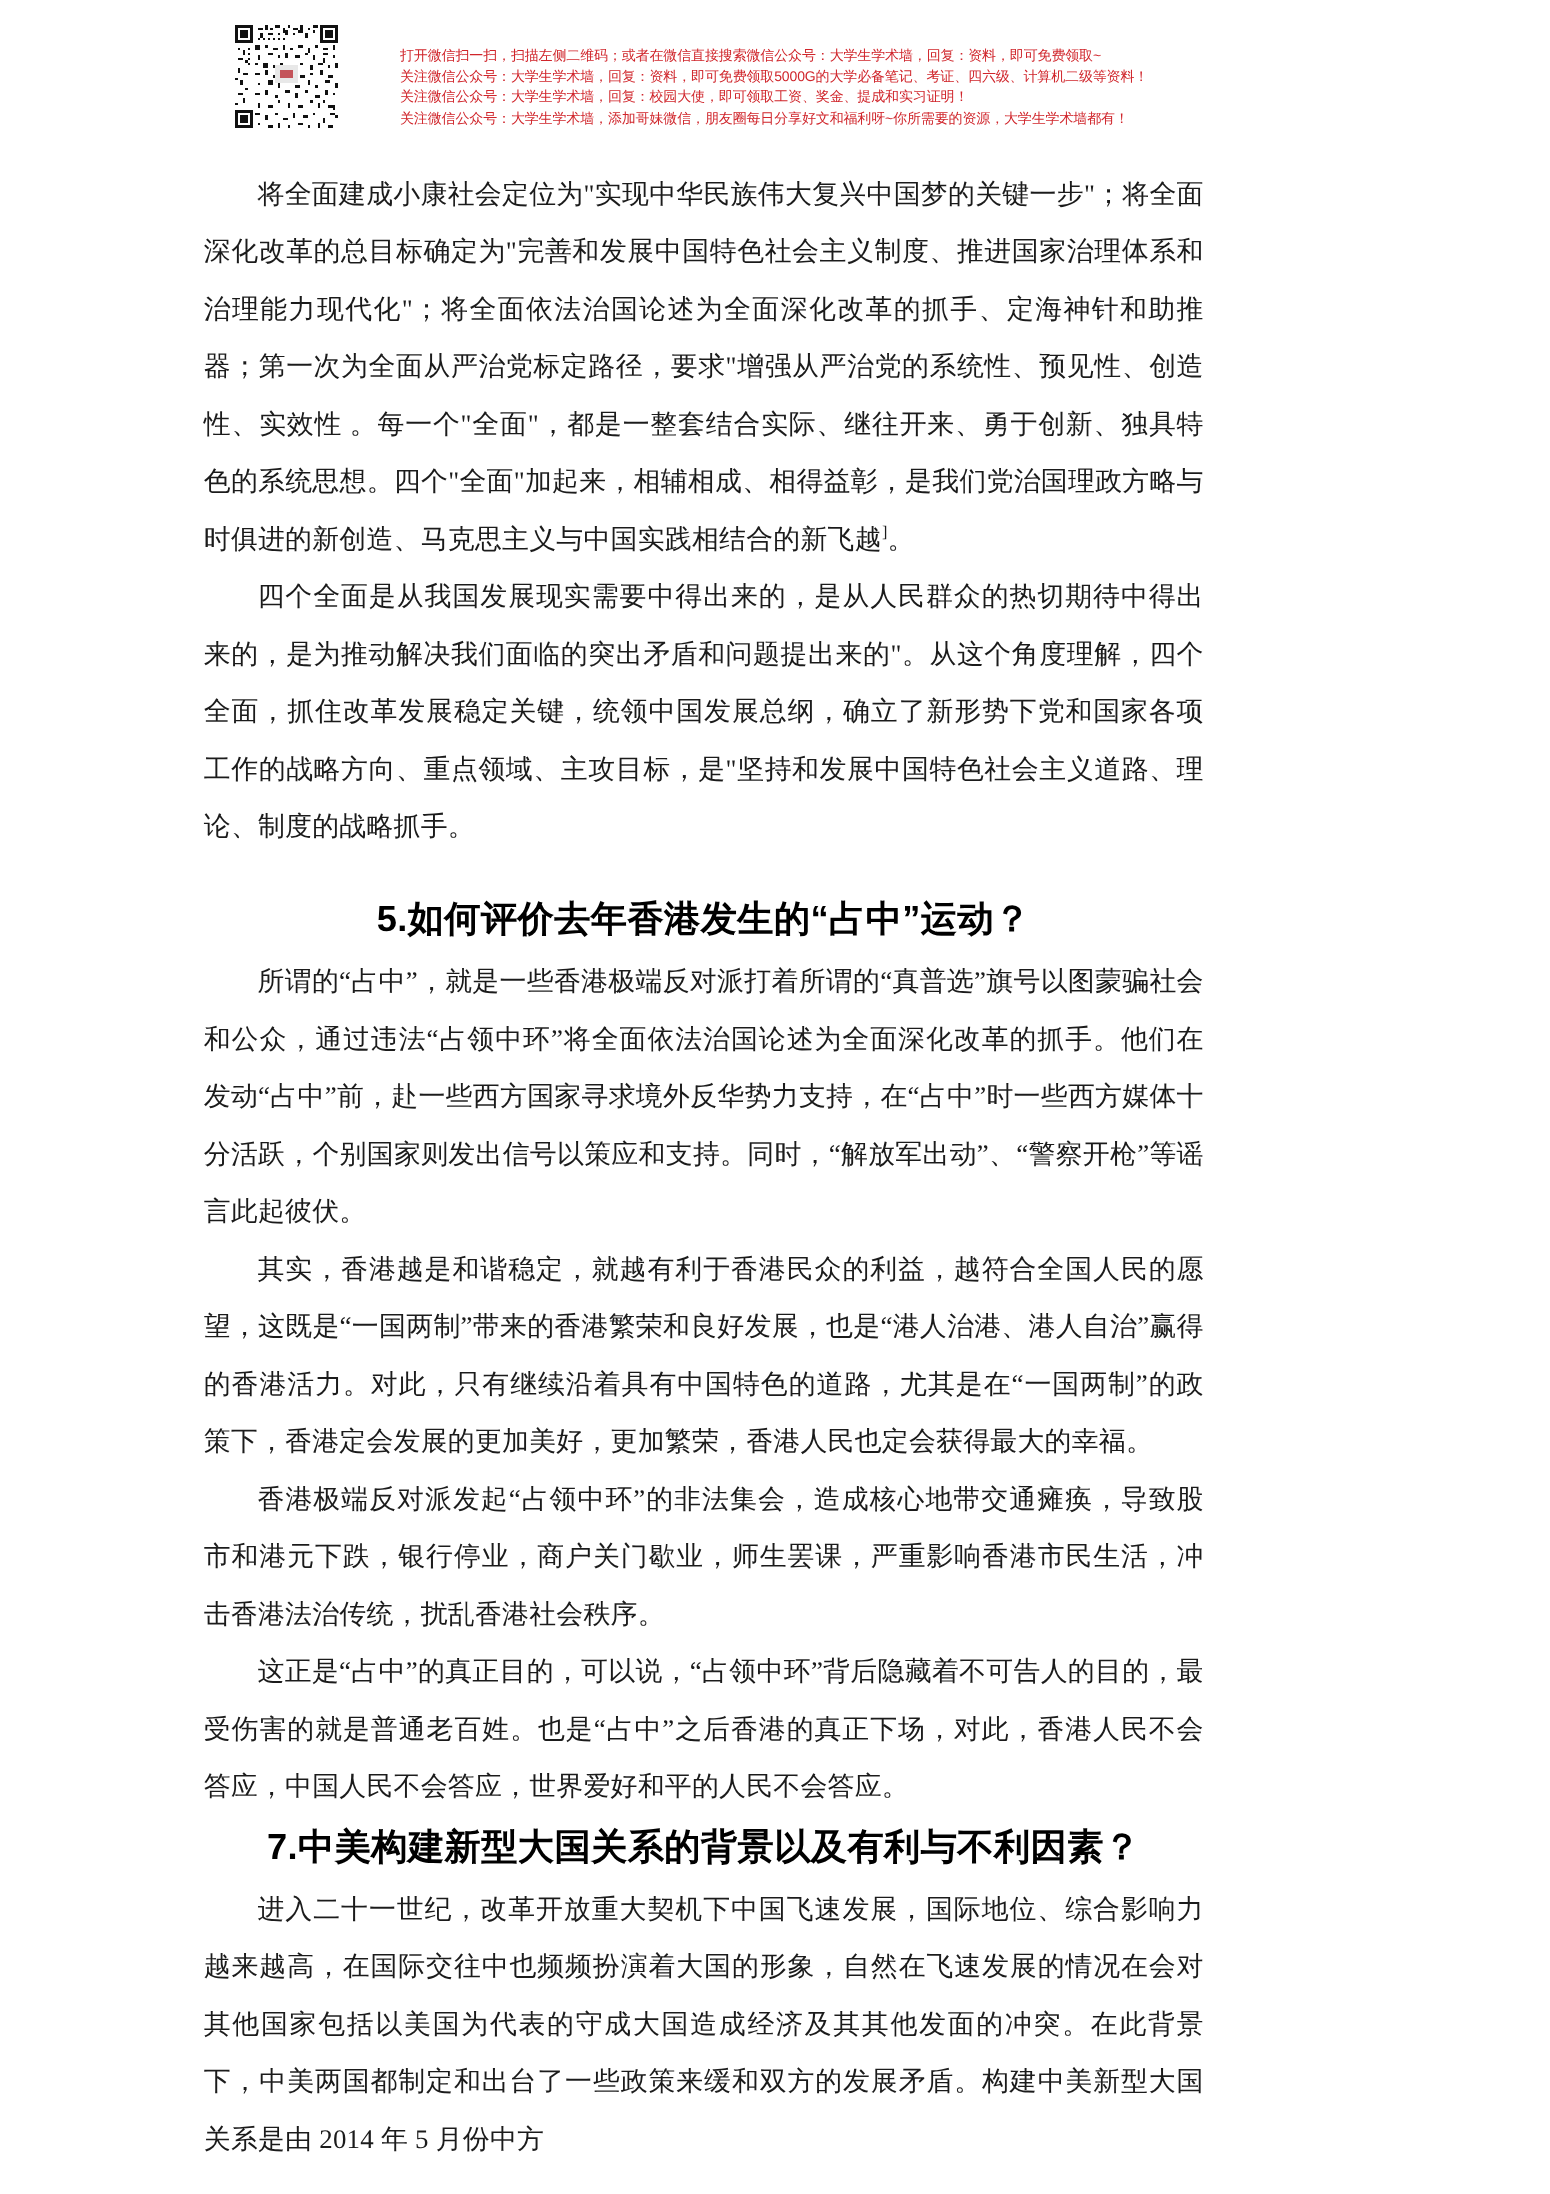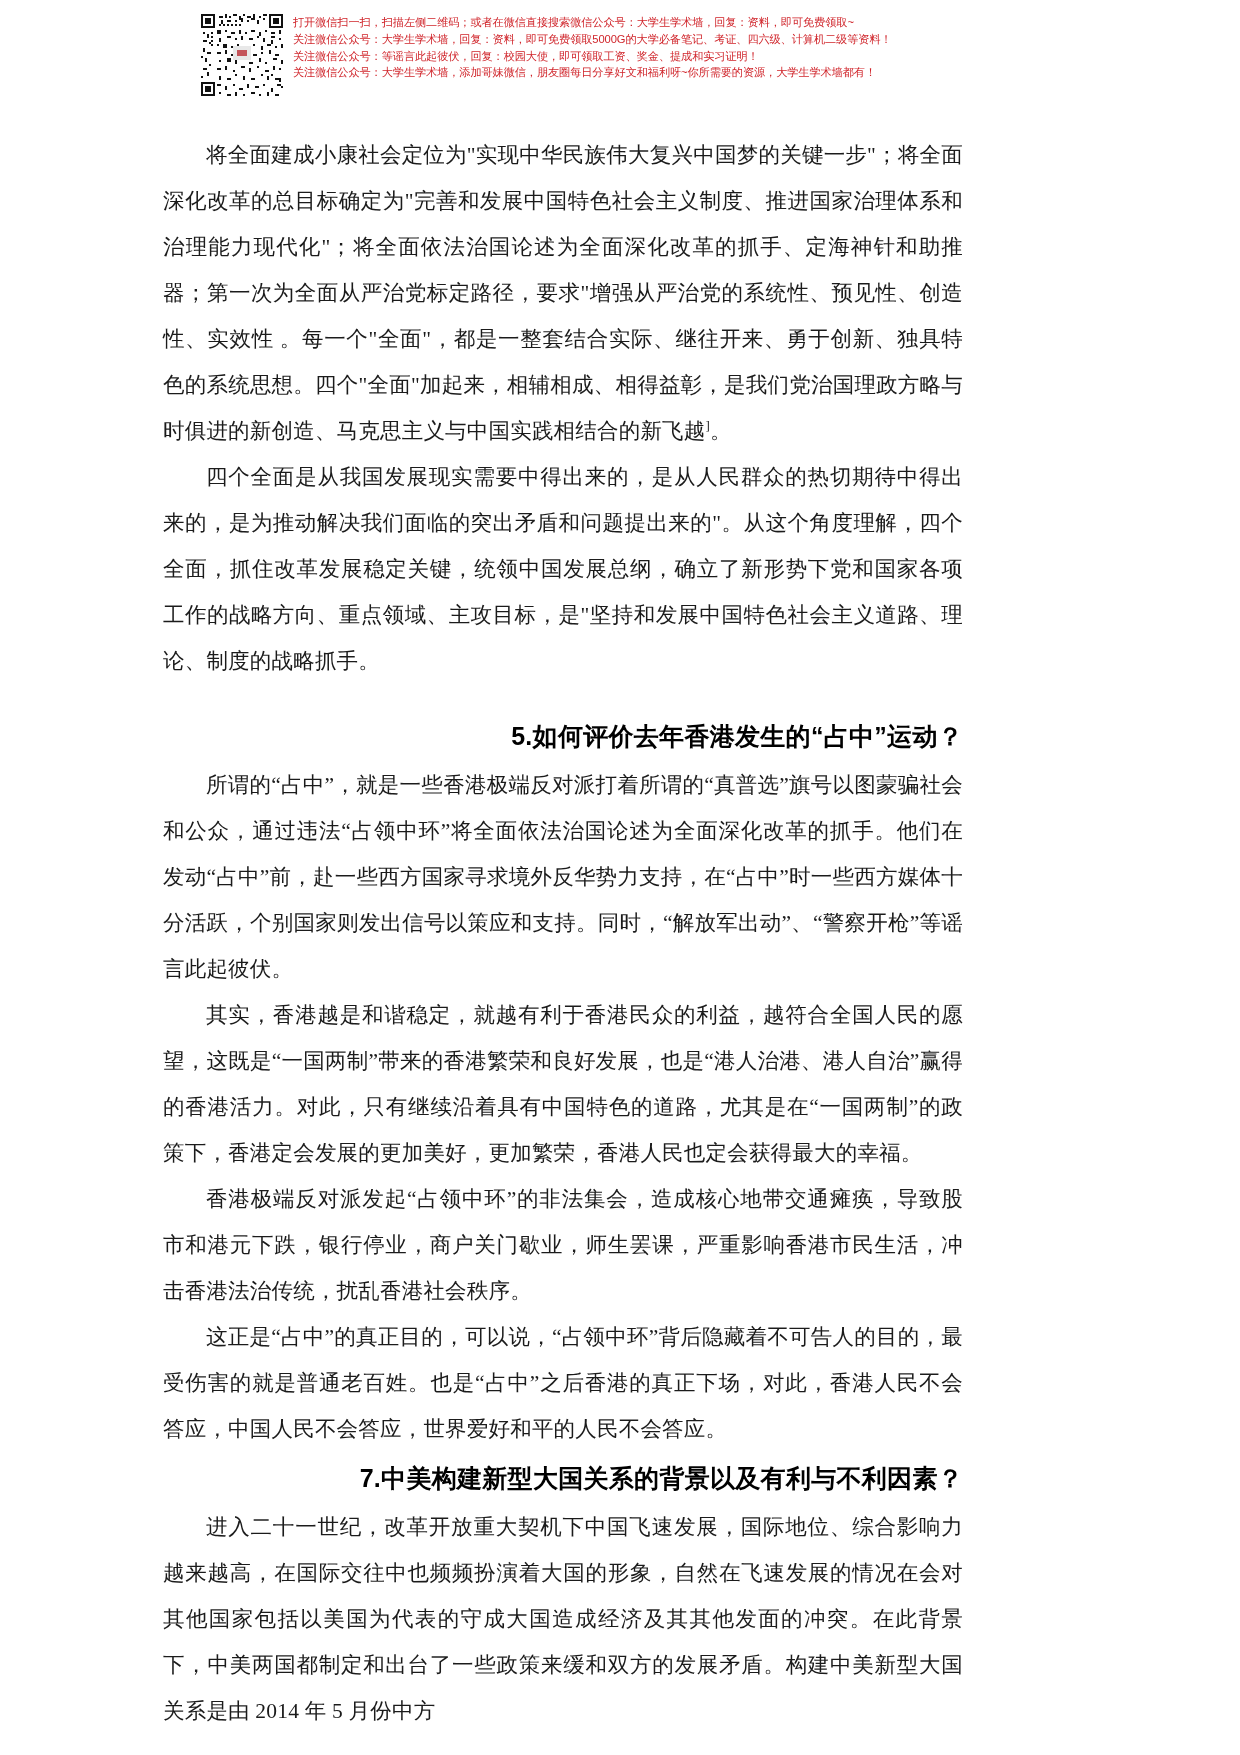--- a/index.html
+++ b/index.html
@@ -12,26 +12,27 @@
     width: 1240px;
     height: 1755px;
     background: #ffffff;
     overflow: hidden;
     font-family: "Liberation Serif", "DejaVu Serif", serif;
   }
 
   
   .promo-banner {
     position: absolute;
-    left: 199px;
+    left: 186px;
     top: 12px;
     width: 860px;
     height: 92px;
     display: flex;
-    align-items: flex-start;
+    align-items: flex-end;
+    gap: 40px;
   }
   .qr-block {
     width: 86px;
     height: 86px;
     flex: 0 0 86px;
     position: relative;
     background: #ffffff;
   }
   .qr-block svg { display: block; }
   .promo-lines {
@@ -65,25 +66,25 @@
     text-justify: inter-ideograph;
     font-family: "Liberation Serif", "DejaVu Serif", serif;
     letter-spacing: 0.2px;
   }
   .gap-md { height: 26px; }
 
   h2.section-heading {
     margin: 0;
     font-family: "Liberation Sans", "DejaVu Sans", sans-serif;
     font-weight: bold;
-    font-size: 25px;
+    font-size: 29px;
     line-height: 52px;
     color: #000000;
     letter-spacing: 0.3px;
-    text-align: right;
+    text-align: center;
   }
   .sup-note {
     font-size: 13px;
     vertical-align: super;
     line-height: 0;
   }
 </style>
 </head>
 <body>
 
@@ -241,21 +242,21 @@
             <rect x="36" y="14" width="1" height="2"></rect>
         </g>
 
         <rect x="17" y="17" width="9" height="7" fill="#e8e8e8"></rect>
         <rect x="19" y="19" width="5" height="3" fill="#c4545a"></rect>
       </svg>
     </div>
     <div class="promo-lines">
       <div class="promo-line">打开微信扫一扫，扫描左侧二维码；或者在微信直接搜索微信公众号：大学生学术墙，回复：资料，即可免费领取~</div>
       <div class="promo-line">关注微信公众号：大学生学术墙，回复：资料，即可免费领取5000G的大学必备笔记、考证、四六级、计算机二级等资料！</div>
-      <div class="promo-line">关注微信公众号：等谣言此起彼伏，回复：校园大使，即可领取工资、奖金、提成和实习证明！</div>
+      <div class="promo-line">关注微信公众号：大学生学术墙，回复：校园大使，即可领取工资、奖金、提成和实习证明！</div>
       <div class="promo-line">关注微信公众号：大学生学术墙，添加哥妹微信，朋友圈每日分享好文和福利呀~你所需要的资源，大学生学术墙都有！</div>
     </div>
   </div>
 
   <div class="content">
 
     <p class="para"><span>将全面建成小康社会定位为"实现中华民族伟大复兴中国梦的关键一步"；将全面深化改革的总目标确定为"完善和发展中国特色社会主义制度、推进国家治理体系和治理能力现代化"；将全面依法治国论述为全面深化改革的抓手、定海神针和助推器；第一次为全面从严治党标定路径，要求"增强从严治党的系统性、预见性、创造性、实效性 。每一个"全面"，都是一整套结合实际、继往开来、勇于创新、独具特色的系统思想。四个"全面"加起来，相辅相成、相得益彰，是我们党治国理政方略与时俱进的新创造、马克思主义与中国实践相结合的新飞越</span><span class="sup-note">]</span><span>。</span></p>
 
     <p class="para">四个全面是从我国发展现实需要中得出来的，是从人民群众的热切期待中得出来的，是为推动解决我们面临的突出矛盾和问题提出来的"。从这个角度理解，四个全面，抓住改革发展稳定关键，统领中国发展总纲，确立了新形势下党和国家各项工作的战略方向、重点领域、主攻目标，是"坚持和发展中国特色社会主义道路、理论、制度的战略抓手。</p>
 

